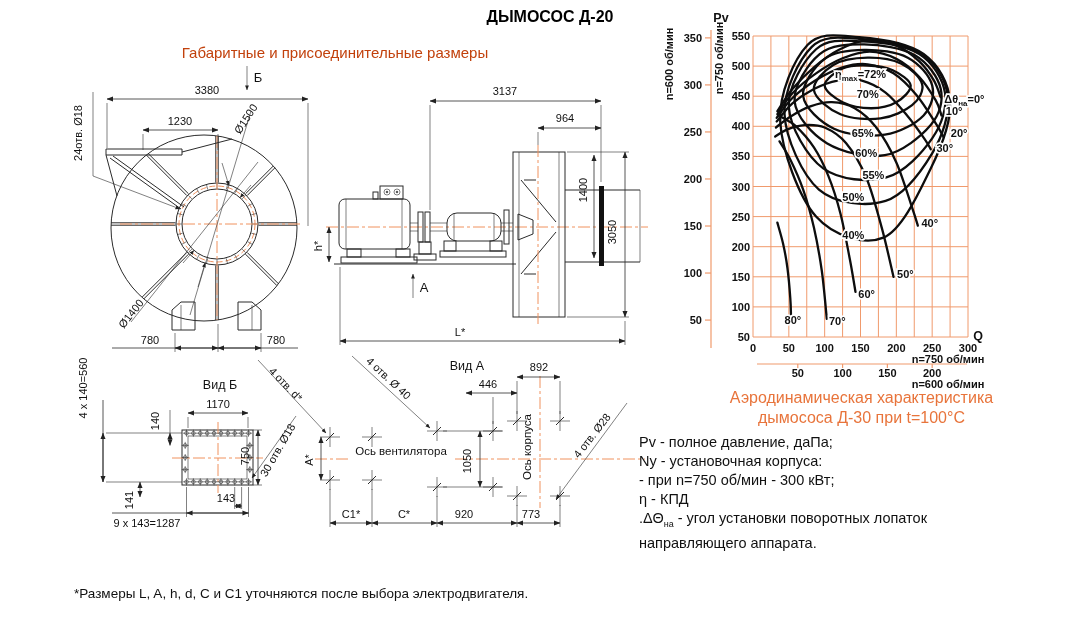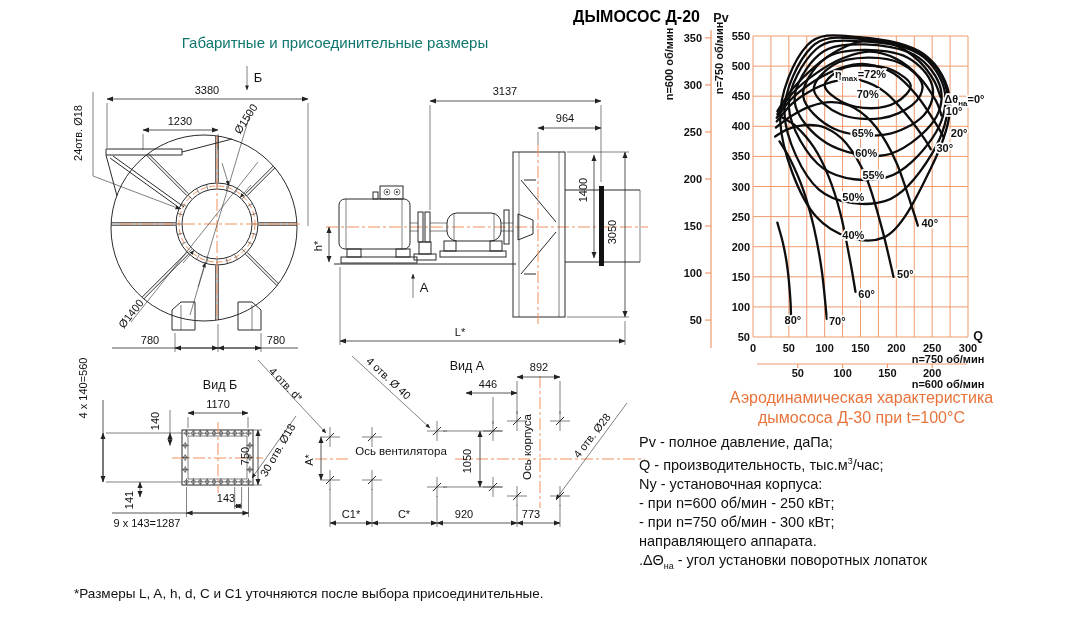--- a/index.html
+++ b/index.html
@@ -1,20 +1,20 @@
 <!DOCTYPE html>
 <html><head>
 <meta charset="utf-8">
 <style>
   html,body{margin:0;padding:0;background:#fff;}
   #page{position:relative;width:1080px;height:617px;background:#fff;overflow:hidden;
         font-family:"Liberation Sans",sans-serif;color:#111;}
   .abs{position:absolute;}
-  #doc-title{left:400px;top:8px;width:300px;text-align:right;font-size:16px;font-weight:bold;color:#000;}
-  #subtitle{left:130px;top:34px;width:410px;text-align:center;font-size:15px;color:#0f766e;}
+  #doc-title{left:400px;top:8px;width:300px;text-align:center;font-size:16px;font-weight:bold;color:#000;}
+  #subtitle{left:130px;top:44px;width:410px;text-align:center;font-size:15px;color:#c2410c;}
   #chart-title{left:663px;top:388px;width:397px;text-align:center;font-size:16px;line-height:20px;color:#e8743b;}
   #legend{left:639px;top:433px;width:412px;font-size:14.5px;line-height:19px;color:#111;}
   #legend sup{font-size:9px;}
   #legend sub{font-size:9px;}
   #footnote{left:74px;top:586px;width:600px;font-size:13.5px;color:#111;}
   svg{position:absolute;left:0;top:0;}
   #chart-svg{left:660px;top:0;}
   
   .ln{stroke:#2b2b2b;stroke-width:1;fill:none;}
   .thin{stroke:#2b2b2b;stroke-width:.6;fill:none;}
@@ -485,22 +485,21 @@
       <text x="784.5333333333333" y="323.756" font-size="11" text-anchor="start" fill="#111" font-family="&quot;Liberation Sans&quot;,sans-serif" font-weight="bold" stroke="#fff" stroke-width="3.5" paint-order="stroke">80°</text>
     </svg>
 
   <div id="chart-title" class="abs">
     <div>Аэродинамическая характеристика</div>
     <div>дымососа Д-30 при t=100°C</div>
   </div>
 
   <div id="legend" class="abs">
     <div><span>Pv - полное давление, даПа;</span></div>
-    <div><span>Q - производительность, тыс.м</span><sup>3</sup><span>/час;</span></div>
     <div><span>Ny - установочная корпуса:</span></div>
-    <div><span>- при n=600 об/мин - 250 кВт;</span></div>
     <div><span>- при n=750 об/мин - 300 кВт;</span></div>
+    <div><span>η - КПД</span></div>
+    <div><span>.ΔΘ</span><sub>на</sub><span> - угол установки поворотных лопаток</span></div>
     <div><span>направляющего аппарата.</span></div>
-    <div><span>.ΔΘ</span><sub>на</sub><span> - угол установки поворотных лопаток</span></div>
   </div>
 
-  <div id="footnote" class="abs">*Размеры  L, A, h, d, C и C1 уточняются после выбора присоединительные.</div>
+  <div id="footnote" class="abs">*Размеры  L, A, h, d, C и C1 уточняются после выбора электродвигателя.</div>
 </div>
 
 </body></html>

